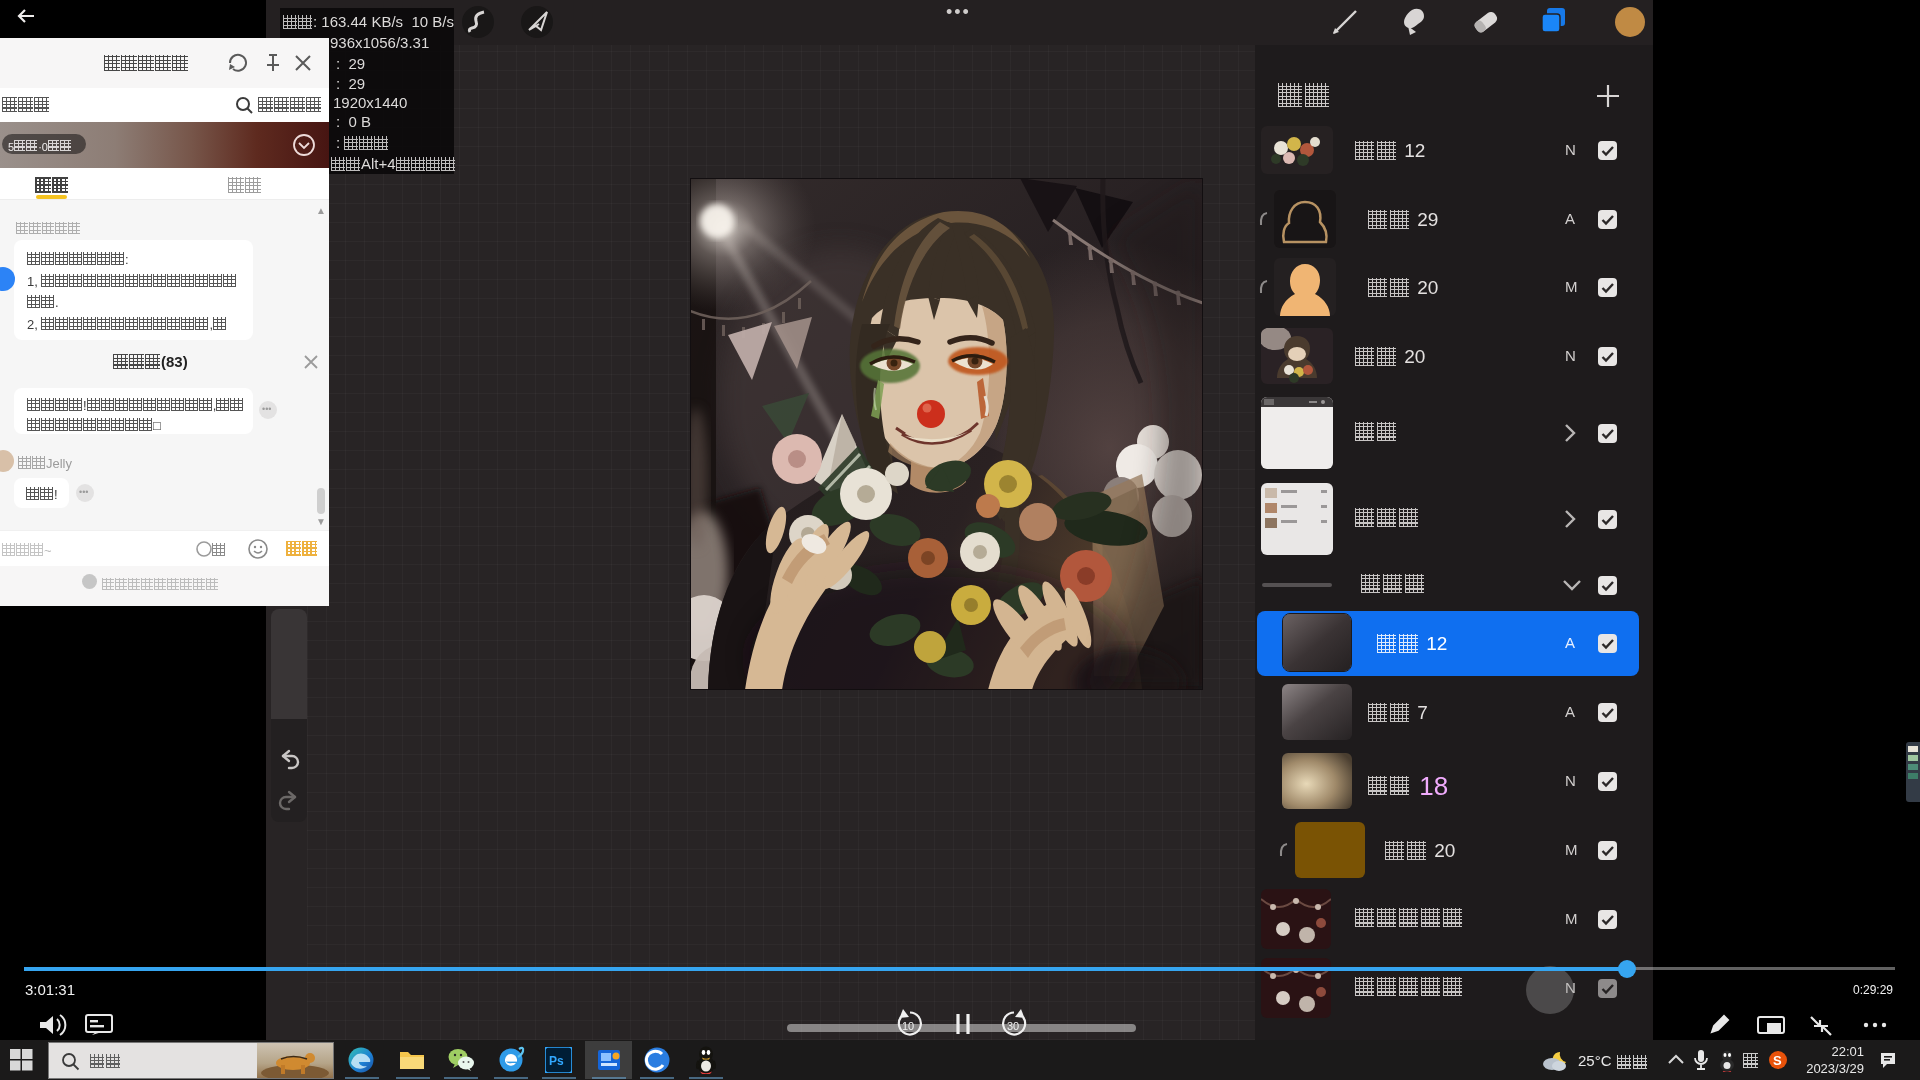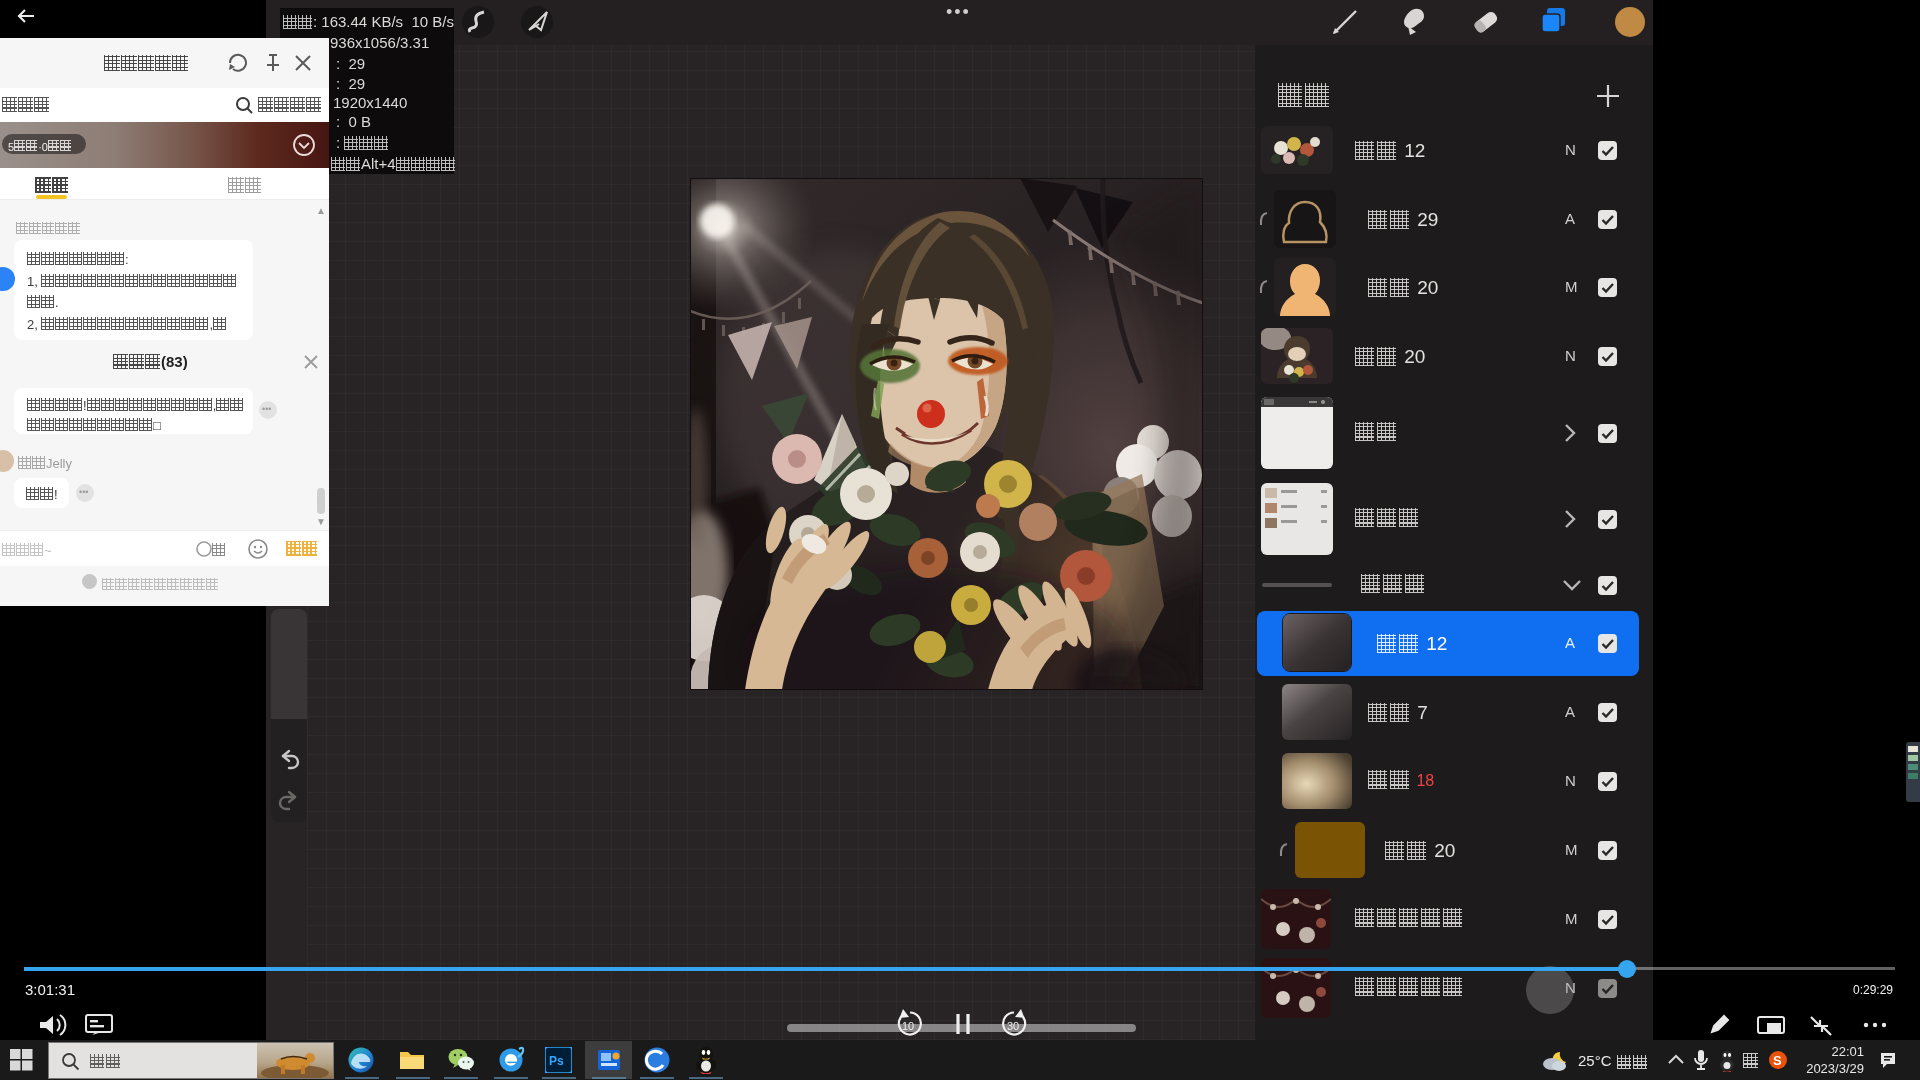--- a/index.html
+++ b/index.html
@@ -412,21 +412,21 @@
       <rect width="70" height="56" fill="url(#g9)"></rect>
     </svg></div>
 <div class="txt" style="left:1368px;top:702px"><i class="z" style="width:19px;height:19px;color:#e4e1e0;margin-right:3px;opacity:0.86"></i><i class="z" style="width:19px;height:19px;color:#e4e1e0;margin-right:3px;opacity:0.86"></i><span style="font-size:19px;color:#e4e1e0;vertical-align:middle"> 7</span></div>
 <div class="txt" style="left:1565px;top:703px;font-size:15px;color:#d2cfce">A</div>
 <div class="ab" style="left:1598px;top:703px;width:19px;height:19px;background:#e8e6e5;border-radius:4px;opacity:1"><svg width="19" height="19">
       <path d="M4.5 10 l3.5 3.5 L15 6" stroke="#2b2828" stroke-width="2.4" fill="none"></path>
     </svg></div>
 <div class="ab" style="left:1282px;top:753px;width:70px;height:56px;border-radius:6px;overflow:hidden"><svg width="70" height="56" viewBox="0 0 70 56">
       <rect width="70" height="56" fill="url(#g10)"></rect>
     </svg></div>
-<div class="txt" style="left:1368px;top:771px"><i class="z" style="width:19px;height:19px;color:#e4e1e0;margin-right:3px;opacity:0.86"></i><i class="z" style="width:19px;height:19px;color:#e4e1e0;margin-right:3px;opacity:0.86"></i><span style="font-size:16px;color:#ef4444;vertical-align:middle"> 18</span></div>
+<div class="txt" style="left:1368px;top:771px"><i class="z" style="width:19px;height:19px;color:#e4e1e0;margin-right:3px;opacity:0.86"></i><i class="z" style="width:19px;height:19px;color:#e4e1e0;margin-right:3px;opacity:0.86"></i><span style="font-size:26px;color:#f0abfc;vertical-align:middle"> 18</span></div>
 <div class="txt" style="left:1565px;top:772px;font-size:15px;color:#d2cfce">N</div>
 <div class="ab" style="left:1598px;top:772px;width:19px;height:19px;background:#e8e6e5;border-radius:4px;opacity:1"><svg width="19" height="19">
       <path d="M4.5 10 l3.5 3.5 L15 6" stroke="#2b2828" stroke-width="2.4" fill="none"></path>
     </svg></div>
 <div class="ab" style="left:1295px;top:822px;width:70px;height:56px;border-radius:6px;overflow:hidden"><svg width="70" height="56" viewBox="0 0 70 56">
       <rect width="70" height="56" fill="#7a5304"></rect>
     </svg></div>
 <svg class="ab" style="left:1278px;top:842px" width="12" height="16">
     <path d="M9 2 q-7 1 -6 12" stroke="#8d8a89" stroke-width="2" fill="none"></path>
   </svg>

